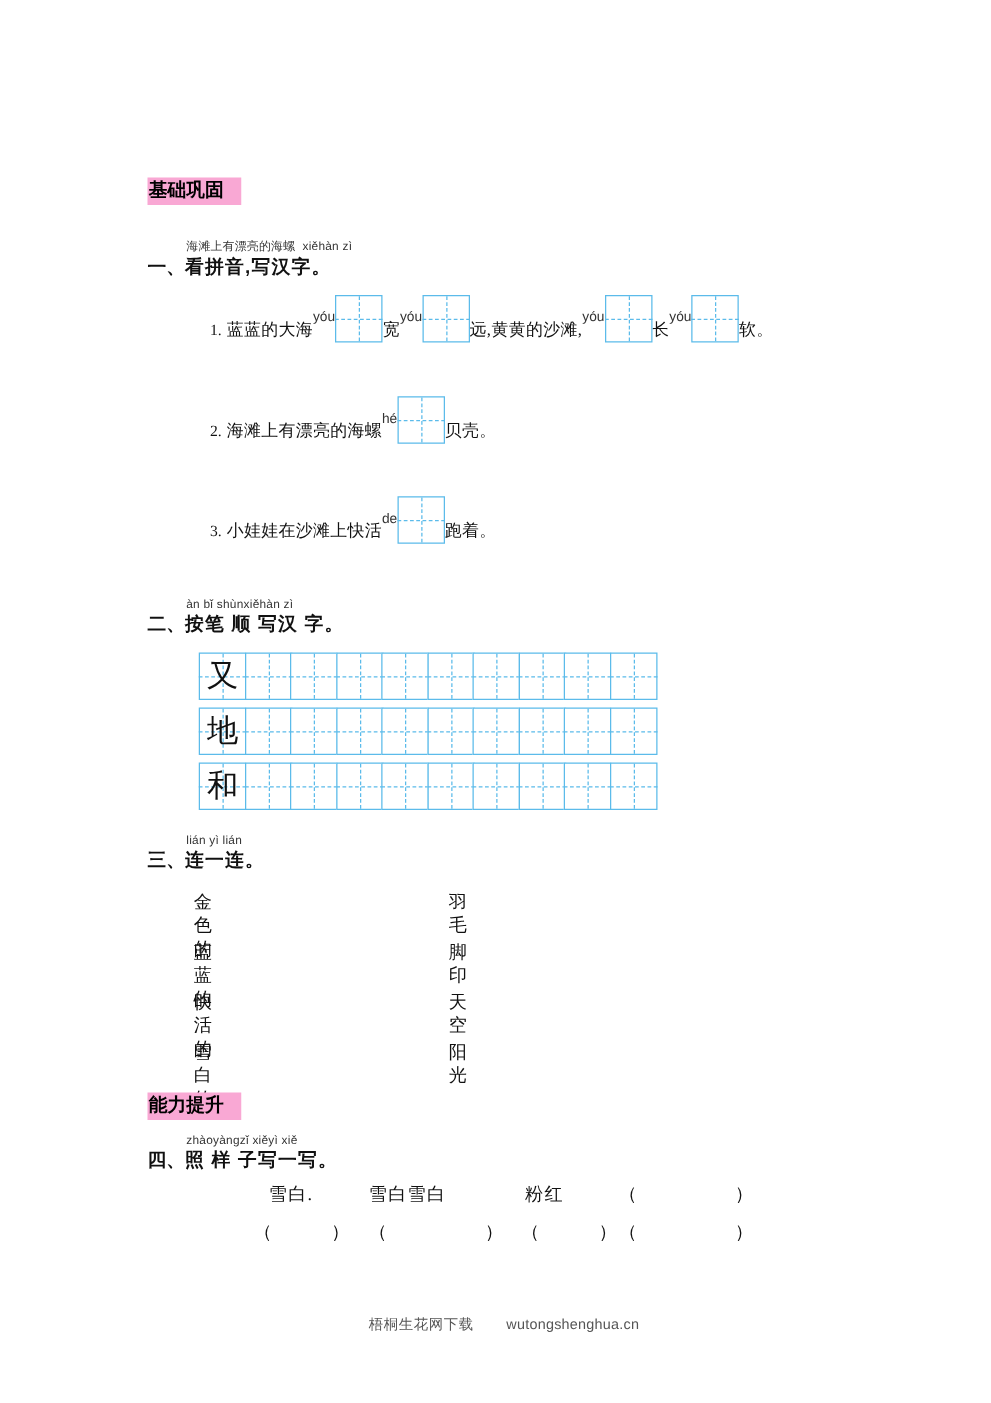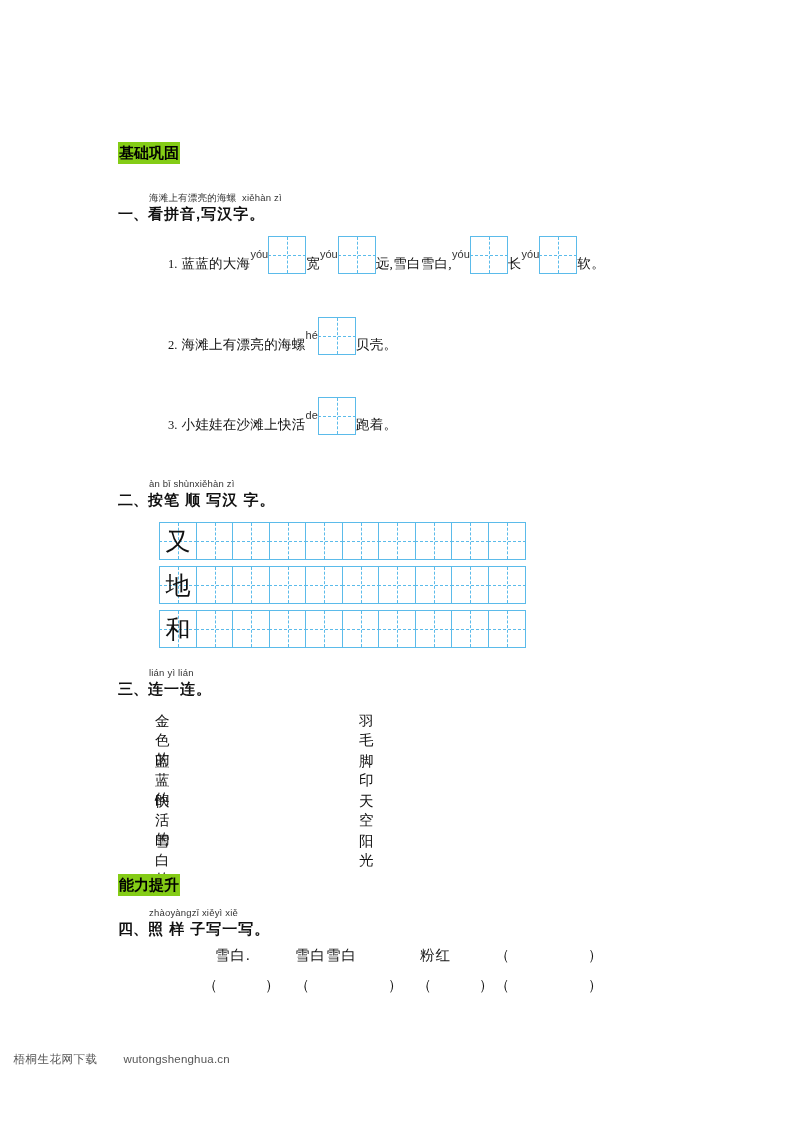--- a/index.html
+++ b/index.html
@@ -38,22 +38,22 @@
     white-space: pre;
   }
 
   
   .band {
     position: absolute;
     font-family: "Liberation Sans", "DejaVu Sans", sans-serif;
     font-size: 15px;
     font-weight: bold;
     color: #000000;
-    background: #84cc16;
-    padding: 2px 1px 2px 1px;
+    background: #f9a8d4;
+    padding: 2px 14px 2px 1px;
     line-height: 18px;
     letter-spacing: 0px;
   }
   .band-basic { top: 142px; left: 118px; }
   .band-ability { top: 874px; left: 118px; }
 
   
   .ex-head {
     position: absolute;
     font-family: "Liberation Sans", "DejaVu Sans", sans-serif;
@@ -236,21 +236,21 @@
     top: 0;
     white-space: pre;
   }
 
   
   .footer {
     position: absolute;
     top: 1040px;
     left: 0;
     width: 793px;
-    text-align: left;
+    text-align: center;
     font-size: 11.5px;
     color: #555;
     font-family: "Liberation Serif", "DejaVu Serif", serif;
     letter-spacing: 0.5px;
     white-space: pre;
   }
   .footer .f-site {
     font-family: "Liberation Sans", "DejaVu Sans", sans-serif;
     margin-left: 26px;
     letter-spacing: 0.2px;
@@ -278,21 +278,21 @@
         <span class="sent-txt">蓝蓝的大海</span>
         <span class="cell-wrap">
           <span class="cell-pinyin">yóu</span>
           <span class="tgrid"></span>
         </span>
         <span class="sent-txt">宽</span>
         <span class="cell-wrap">
           <span class="cell-pinyin">yóu</span>
           <span class="tgrid"></span>
         </span>
-        <span class="sent-txt">远,雪白雪白,</span>
+        <span class="sent-txt">远,黄黄的沙滩,</span>
         <span class="cell-wrap">
           <span class="cell-pinyin">yóu</span>
           <span class="tgrid"></span>
         </span>
         <span class="sent-txt">长</span>
         <span class="cell-wrap">
           <span class="cell-pinyin">yóu</span>
           <span class="tgrid"></span>
         </span>
         <span class="sent-txt">软。</span>

